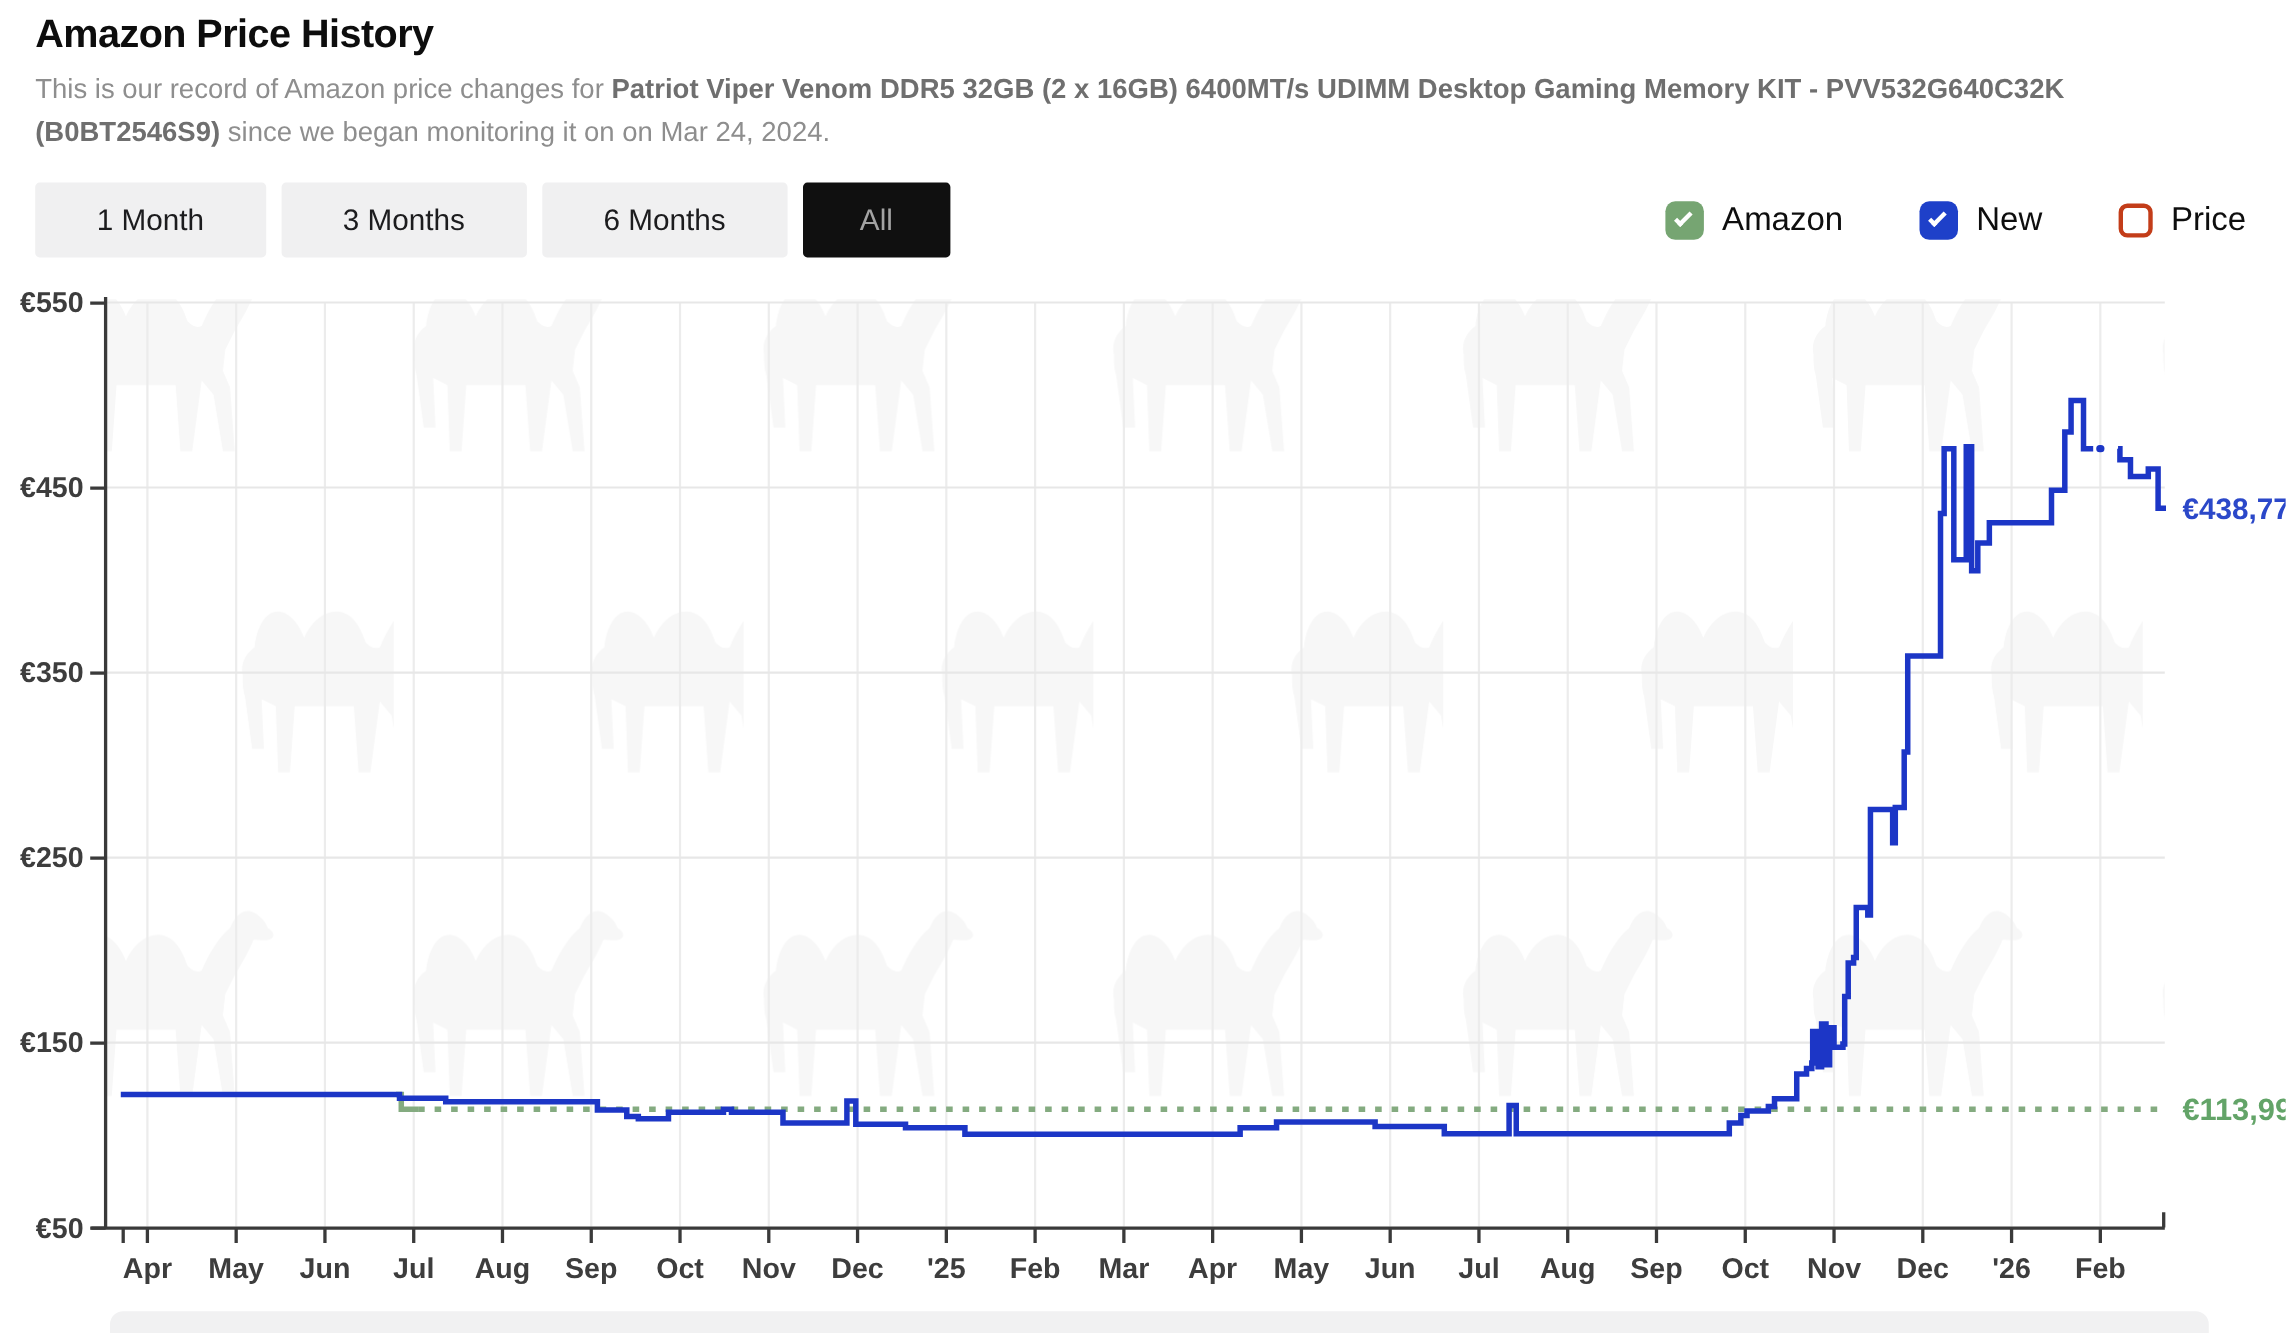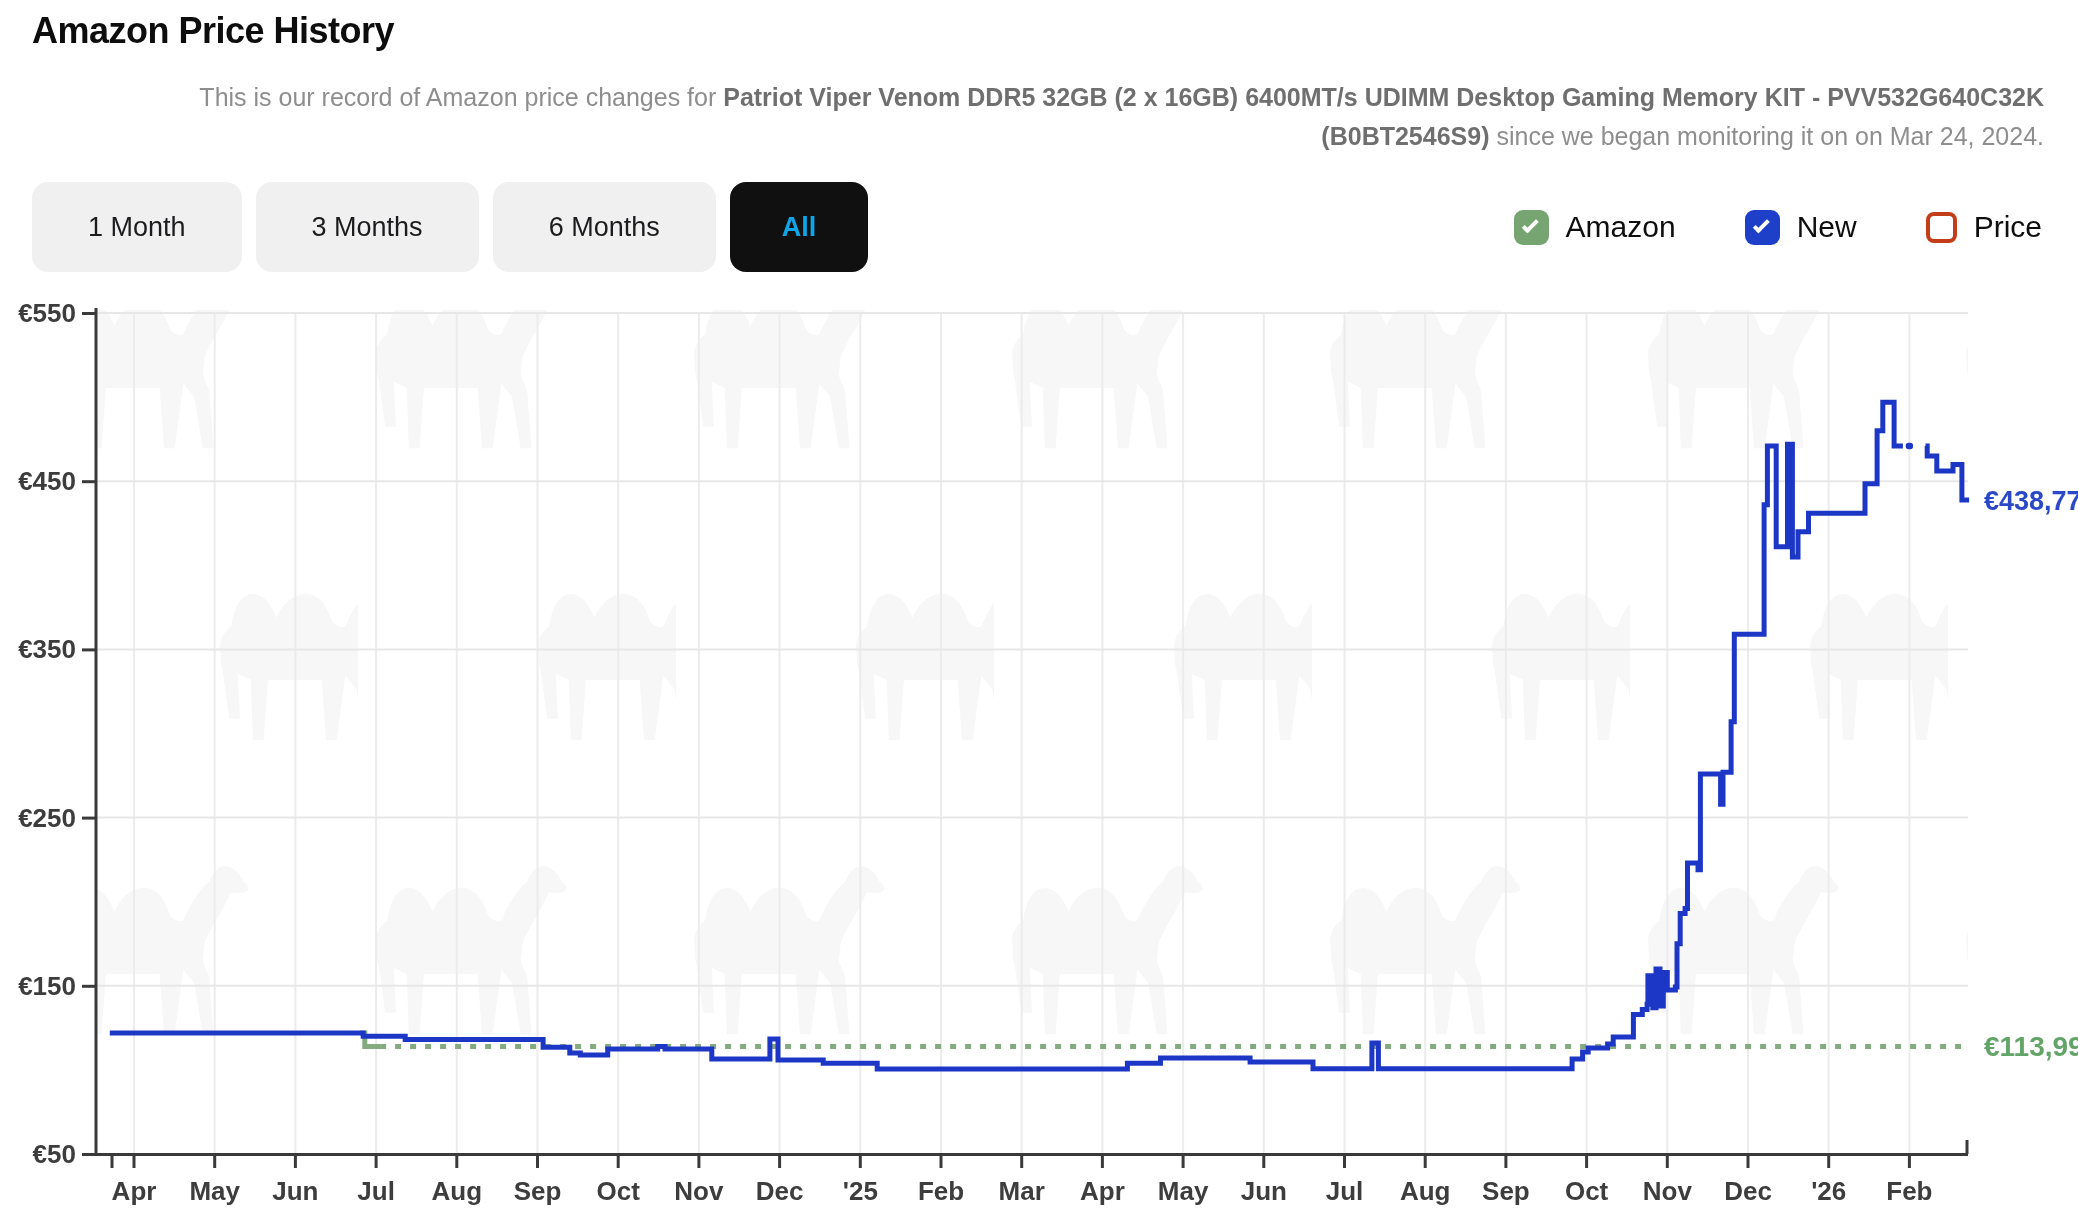--- a/index.html
+++ b/index.html
@@ -1,26 +1,26 @@
 <!DOCTYPE html>
 <html><head>
 <meta charset="utf-8">
 <style>
   * { box-sizing: border-box; margin: 0; padding: 0; }
   html, body { width: 2078px; height: 1212px; overflow: hidden; background: #ffffff;
     font-family: "Liberation Sans", sans-serif; }
   .header { padding: 8px 34px 0 32px; }
   .page-title { font-size: 36px; font-weight: 700; color: #0d0d0d; line-height: 46px; letter-spacing: -0.5px; }
-  .subtitle { margin-top: 24px; max-width: 2024px; font-size: 25px; line-height: 39px; color: #8e8e8e; text-align: right; }
+  .subtitle { margin-top: 8px; max-width: 2024px; font-size: 25px; line-height: 39px; color: #8e8e8e; }
   .subtitle b { color: #6f6f6f; font-weight: 700; }
   .controls { display: flex; justify-content: space-between; align-items: center; margin-top: 26px; padding: 0 36px 0 32px; }
   .ranges { display: flex; gap: 14px; }
-  .range-btn { height: 90px; padding: 0 56px; border: none; border-radius: 16px; background: #f0f0f1;
+  .range-btn { height: 68px; padding: 0 56px; border: none; border-radius: 4px; background: #f0f0f1;
     color: #1c1c1e; font-size: 27px; font-family: inherit; cursor: pointer; }
-  .range-btn.active { background: #101010; color: #0ea5e9; font-weight: 700; padding: 0 52px; }
+  .range-btn.active { background: #101010; color: #a3a3a3; font-weight: 400; padding: 0 52px; }
   .legend { display: flex; align-items: center; gap: 46px; }
   .legend-item { display: flex; align-items: center; gap: 17px; cursor: pointer; padding-left: 23px; }
   .cb { width: 35px; height: 35px; border-radius: 9px; display: flex; align-items: center; justify-content: center; }
   .cb-amazon { background: #76a572; }
   .cb-new { background: #1e40c9; }
   .cb-used { background: #ffffff; border: 4px solid #c33d19; width: 31px; height: 31px; border-radius: 8px; }
   .tick { width: 16px; height: 8px; border-left: 4px solid #fff; border-bottom: 4px solid #fff;
     transform: rotate(-45deg) translate(1px,-2px); }
   .legend-label { font-size: 30px; color: #0e0e0e; }
   .chart-wrap { position: relative; margin-top: 12px; height: 940px; font-weight: bold; }

